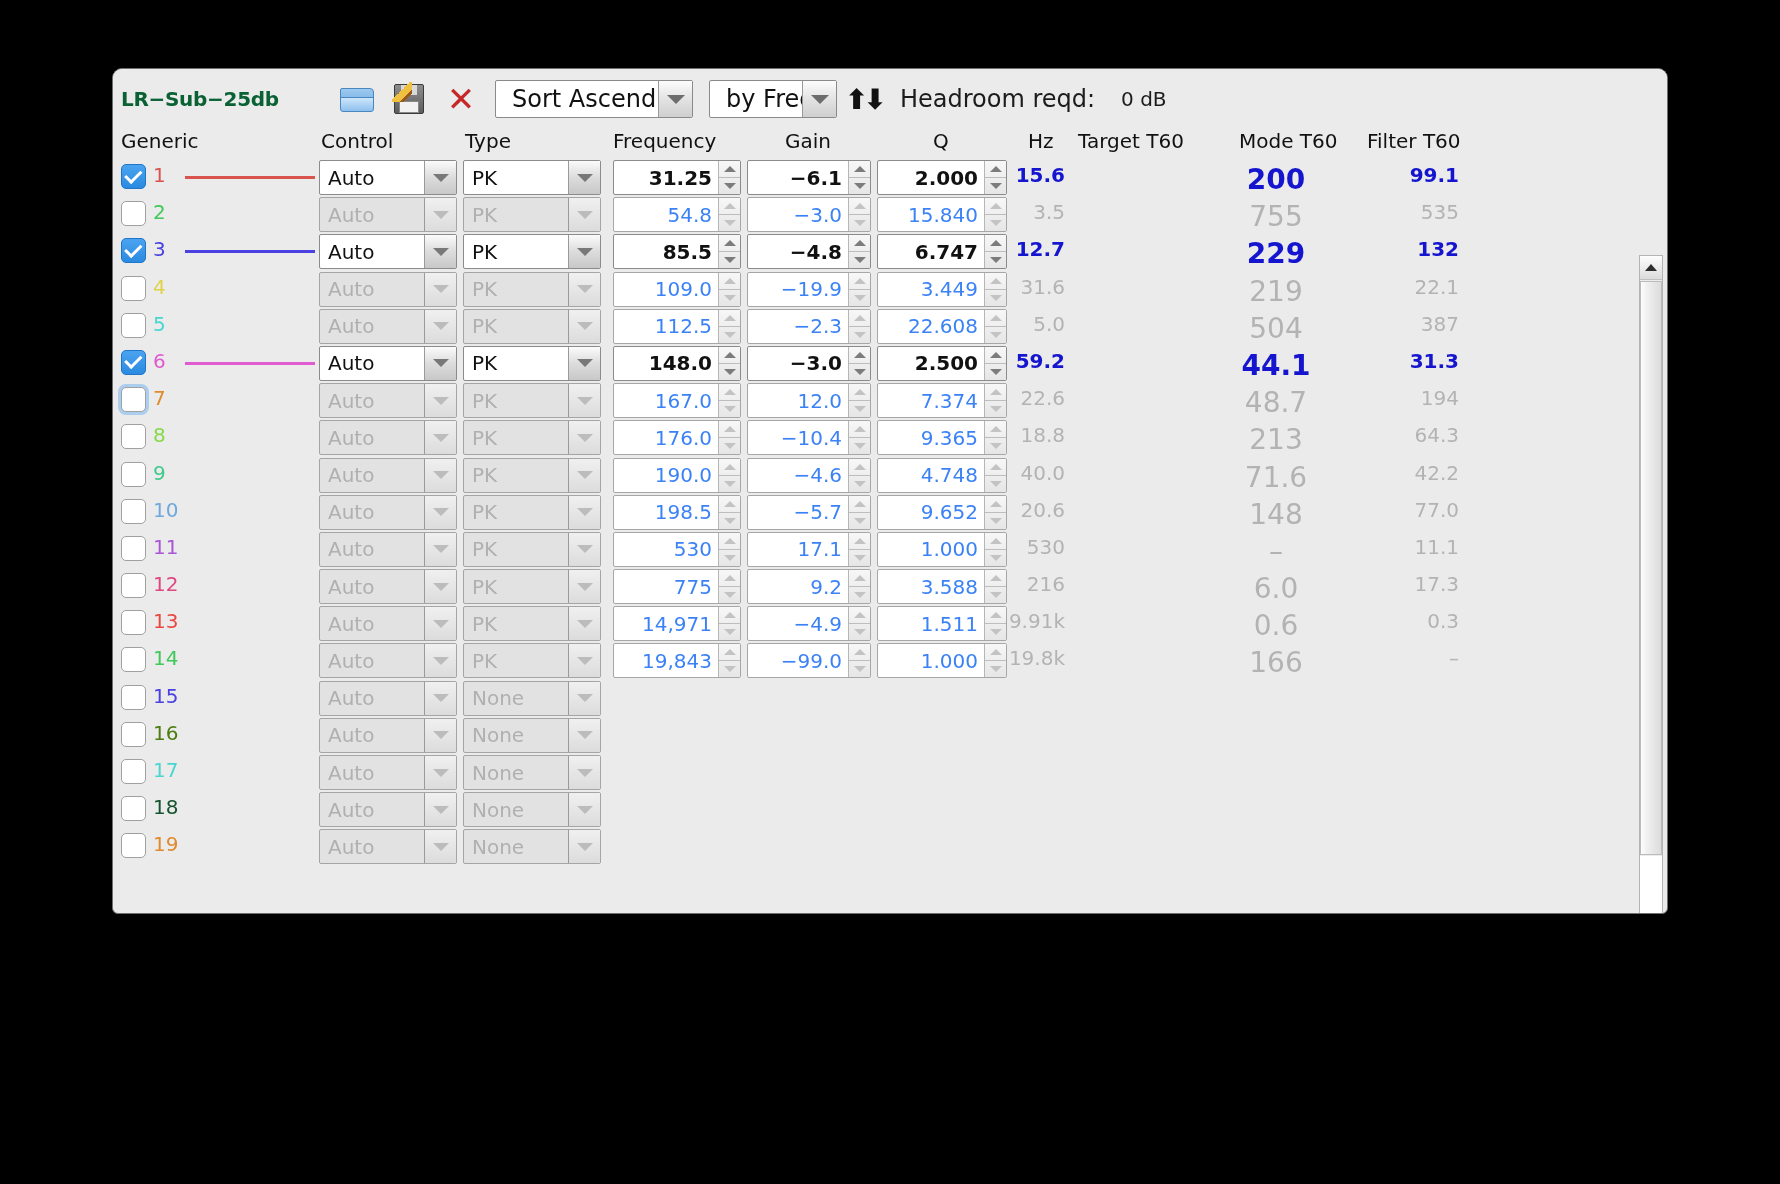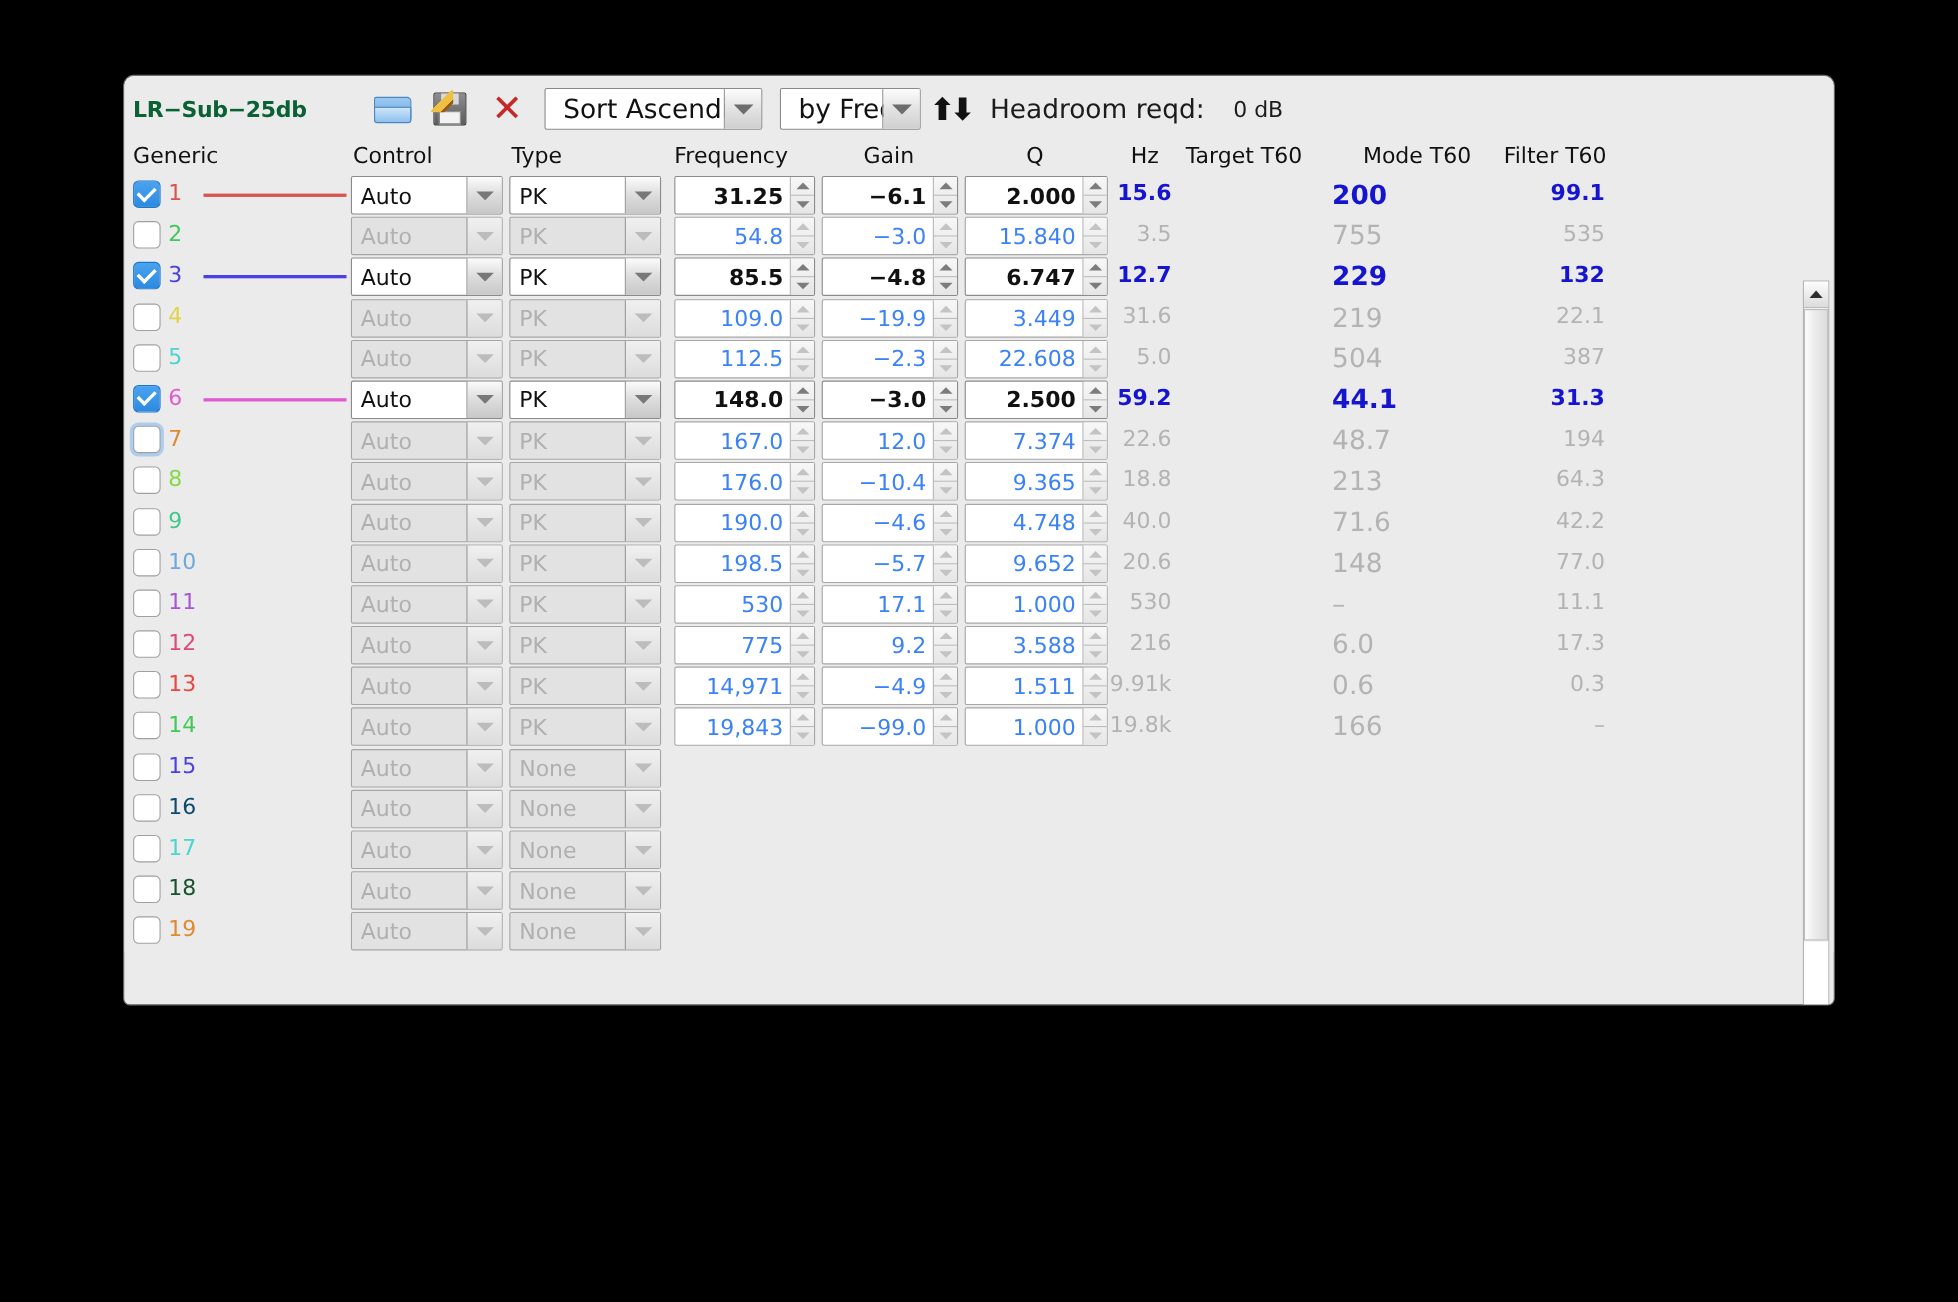--- a/index.html
+++ b/index.html
@@ -136,21 +136,21 @@
   .c-check  { position:absolute; left: 8px;  top: 5px; }
   .c-num    { position:absolute; left: 40px; top: 4px; width: 34px; text-align:left; font-size:20px; }
   .c-line   { position:absolute; left: 72px; top: 17px; width: 130px; height: 3px; }
   .c-ctrl   { position:absolute; left: 206px; top: 1px; width: 138px; }
   .c-type   { position:absolute; left: 350px; top: 1px; width: 138px; }
   .c-freq   { position:absolute; left: 500px; top: 1px; width: 128px; }
   .c-gain   { position:absolute; left: 634px; top: 1px; width: 124px; }
   .c-q      { position:absolute; left: 764px; top: 1px; width: 130px; }
   .c-hz     { position:absolute; left: 880px; top: 4px; width: 72px; text-align: right; font-size: 20px; }
   .c-tt60   { position:absolute; left: 958px; top: 4px; width: 134px; text-align: right; font-size: 20px; }
-  .c-mt60   { position:absolute; left: 1098px;top: 4px; width: 130px; text-align: left; font-size: 24px; }
+  .c-mt60   { position:absolute; left: 1098px;top: 4px; width: 130px; text-align: center; font-size: 28px; }
   .c-ft60   { position:absolute; left: 1234px;top: 4px; width: 112px; text-align: right; font-size: 20px; }
 
   
   .cb {
     width: 25px; height: 25px; border-radius: 5px;
     border: 1px solid #a0a0a0; background: #fff;
     display:flex; align-items:center; justify-content:center;
   }
   .cb.checked { background: linear-gradient(to bottom,#4aa3f0,#2b8ae0); border-color:#1f76c9; }
   .cb.checked::after {
@@ -1222,21 +1222,21 @@
     <div class="c-tt60 val-dim"></div>
     <div class="c-mt60 val-dim"></div>
     <div class="c-ft60 val-dim"></div>
   </div>
         <div class="row">
     <div class="c-check">
       <div class="cb-wrap">
         <div class="cb"></div>
       </div>
     </div>
-    <div class="c-num" style="color:#0c4a6e">16</div>
+    <div class="c-num" style="color:#4d7c0f">16</div>
 
     <div class="c-ctrl">
       <div class="rcombo dim">
         <div class="t">Auto</div>
         <div class="ab"></div>
       </div>
     </div>
     <div class="c-type">
       <div class="rcombo dim">
         <div class="t">None</div>

